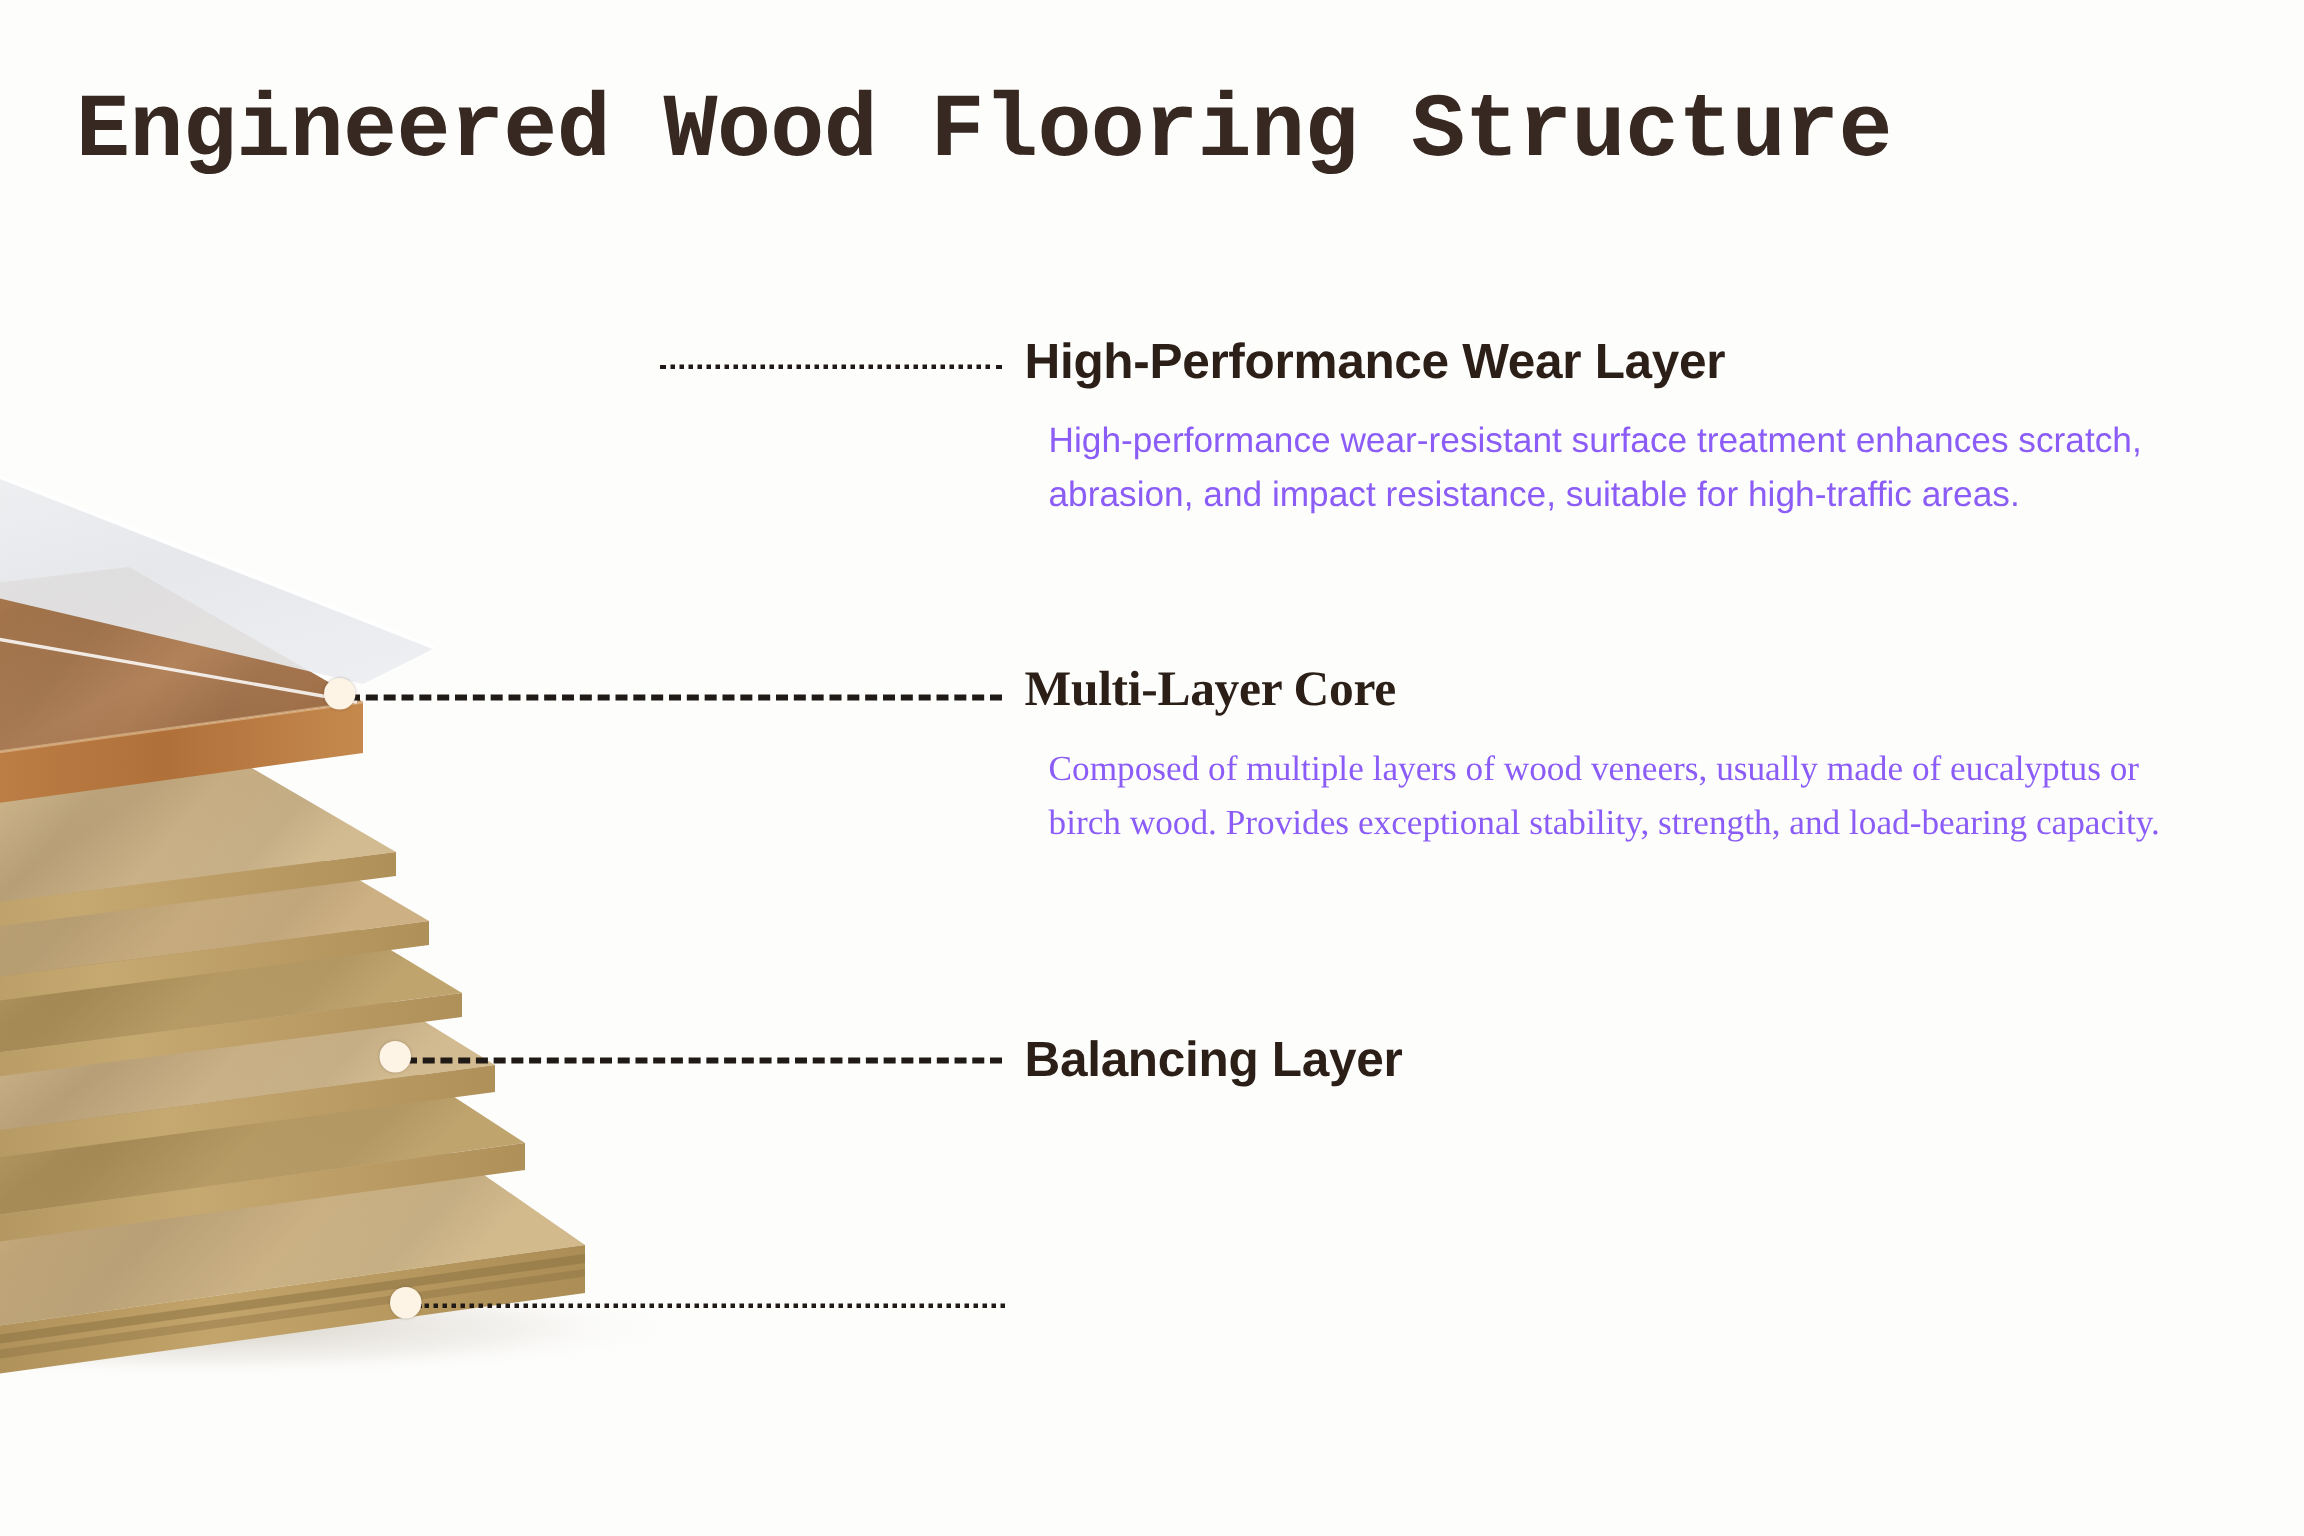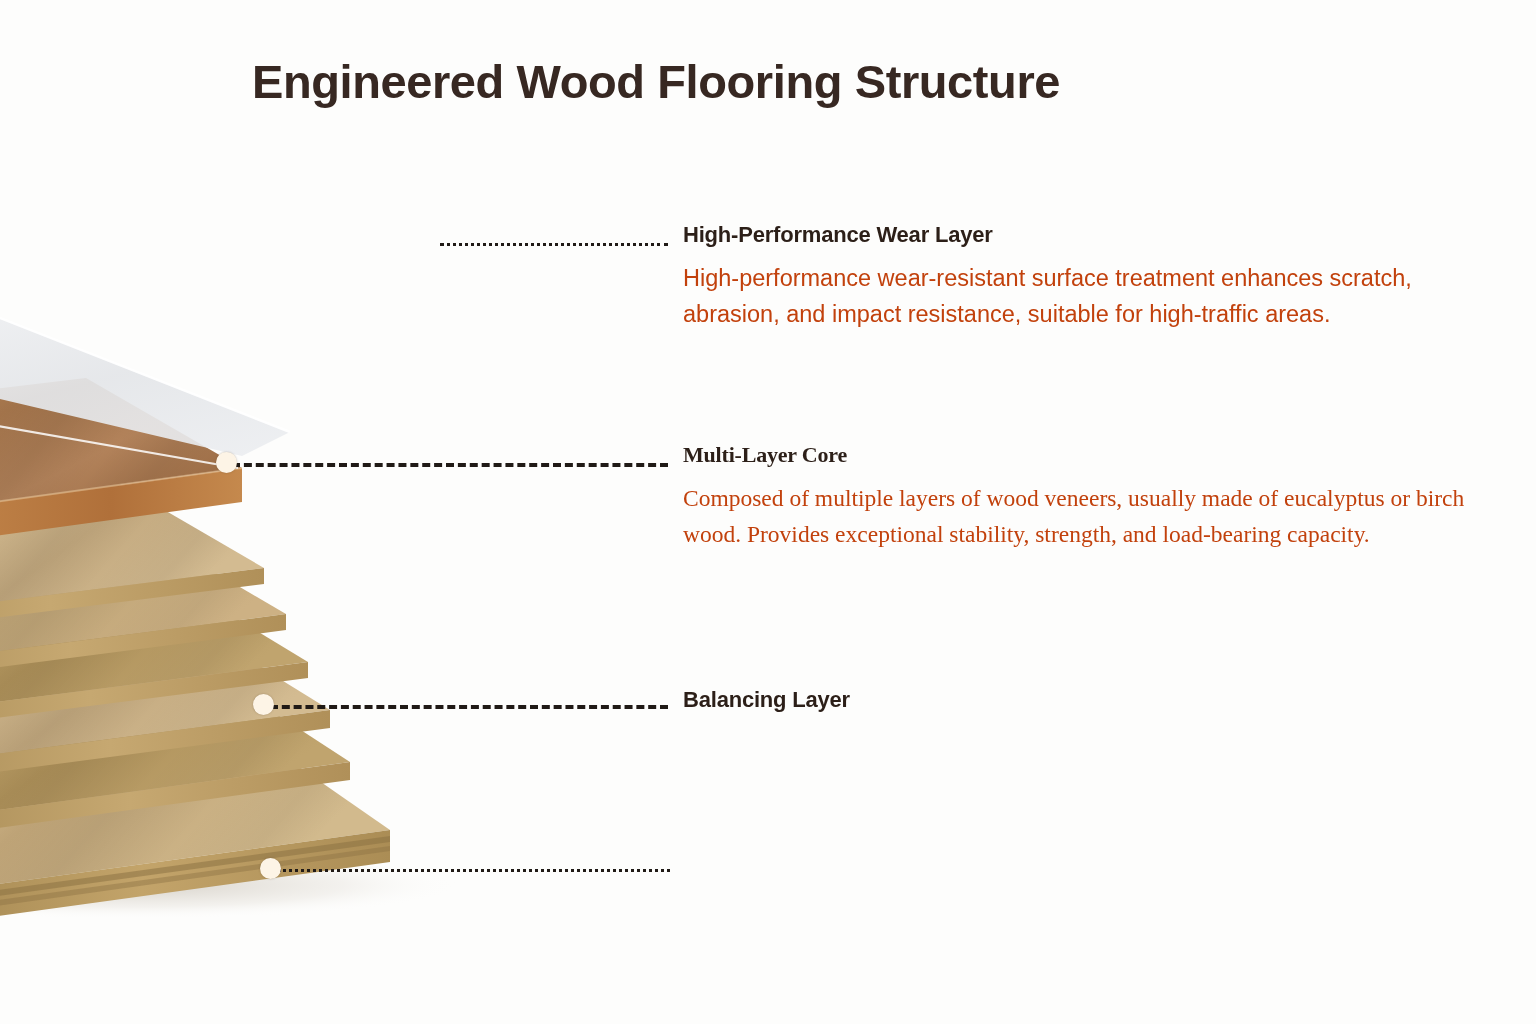--- a/index.html
+++ b/index.html
@@ -15,25 +15,25 @@
     position: relative;
   }
 
   
   #page-title {
     position: absolute;
     top: 54px;
     left: 0;
     width: 1312px;
     text-align: center;
-    font-size: 47px;
+    font-size: 60px;
     font-weight: bold;
     letter-spacing: -0.4px;
     color: #372822;
-    font-family: Liberation Sans, sans-serif;
+    font-family: Liberation Mono, monospace;
   }
 
   
   #illustration {
     position: absolute;
     left: -210px;
     top: 150px;
     width: 900px;
     height: 780px;
   }
@@ -56,33 +56,33 @@
     box-shadow: 0 0 2px rgba(80,60,40,0.35);
   }
 
   
   .callout {
     position: absolute;
     left: 683px;
     width: 812px;
   }
   .callout-heading {
-    font-size: 22px;
+    font-size: 33px;
     font-weight: bold;
     color: #2c1f18;
     letter-spacing: -0.2px;
     margin: 0 0 14px 0;
     line-height: 1.15;
   }
   .callout-body {
     font-size: 23.5px;
     font-weight: 400;
-    color: #c2410c;
+    color: #8b5cf6;
     line-height: 1.52;
-    margin: 0;
+    margin: 16px;
     max-width: 810px;
   }
   #callout-0 { top: 222px; }
   #callout-1 { top: 442px; font-family: Liberation Serif, serif; }
   #callout-2 { top: 687px; }
   #callout-1 .callout-body, #callout-2 .callout-body { max-width: 790px; }
 </style>
 </head>
 <body>
 

